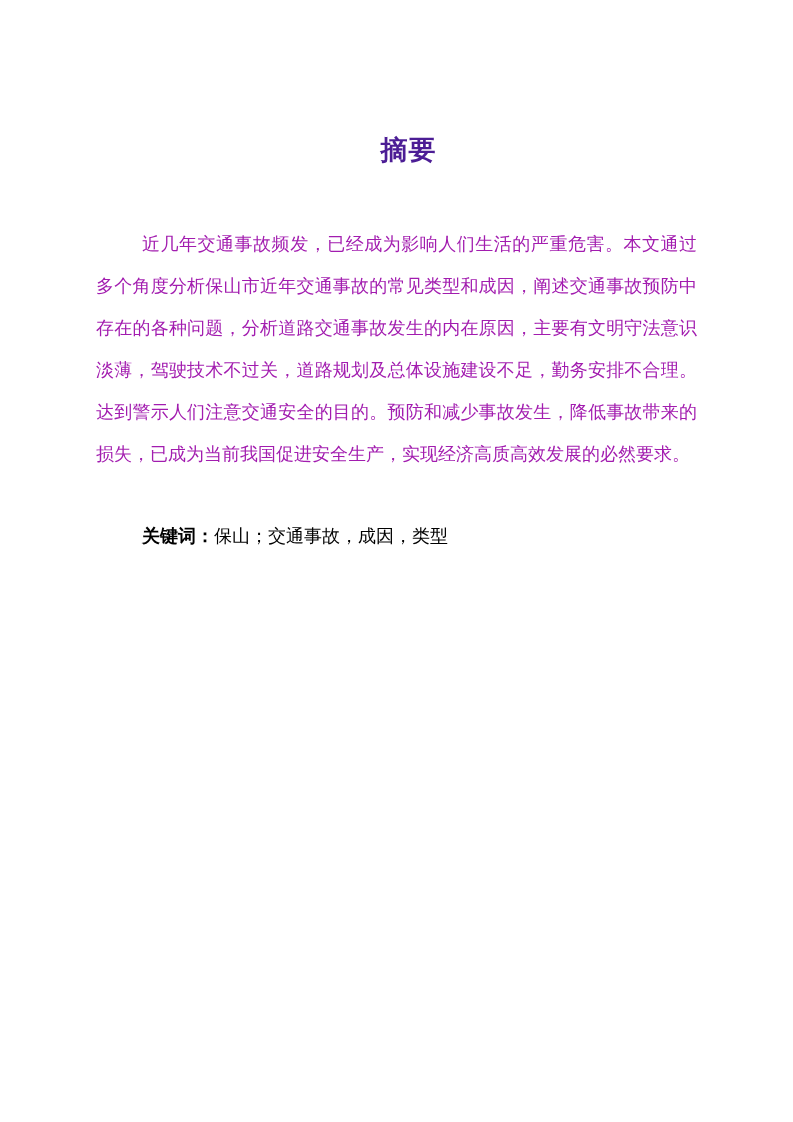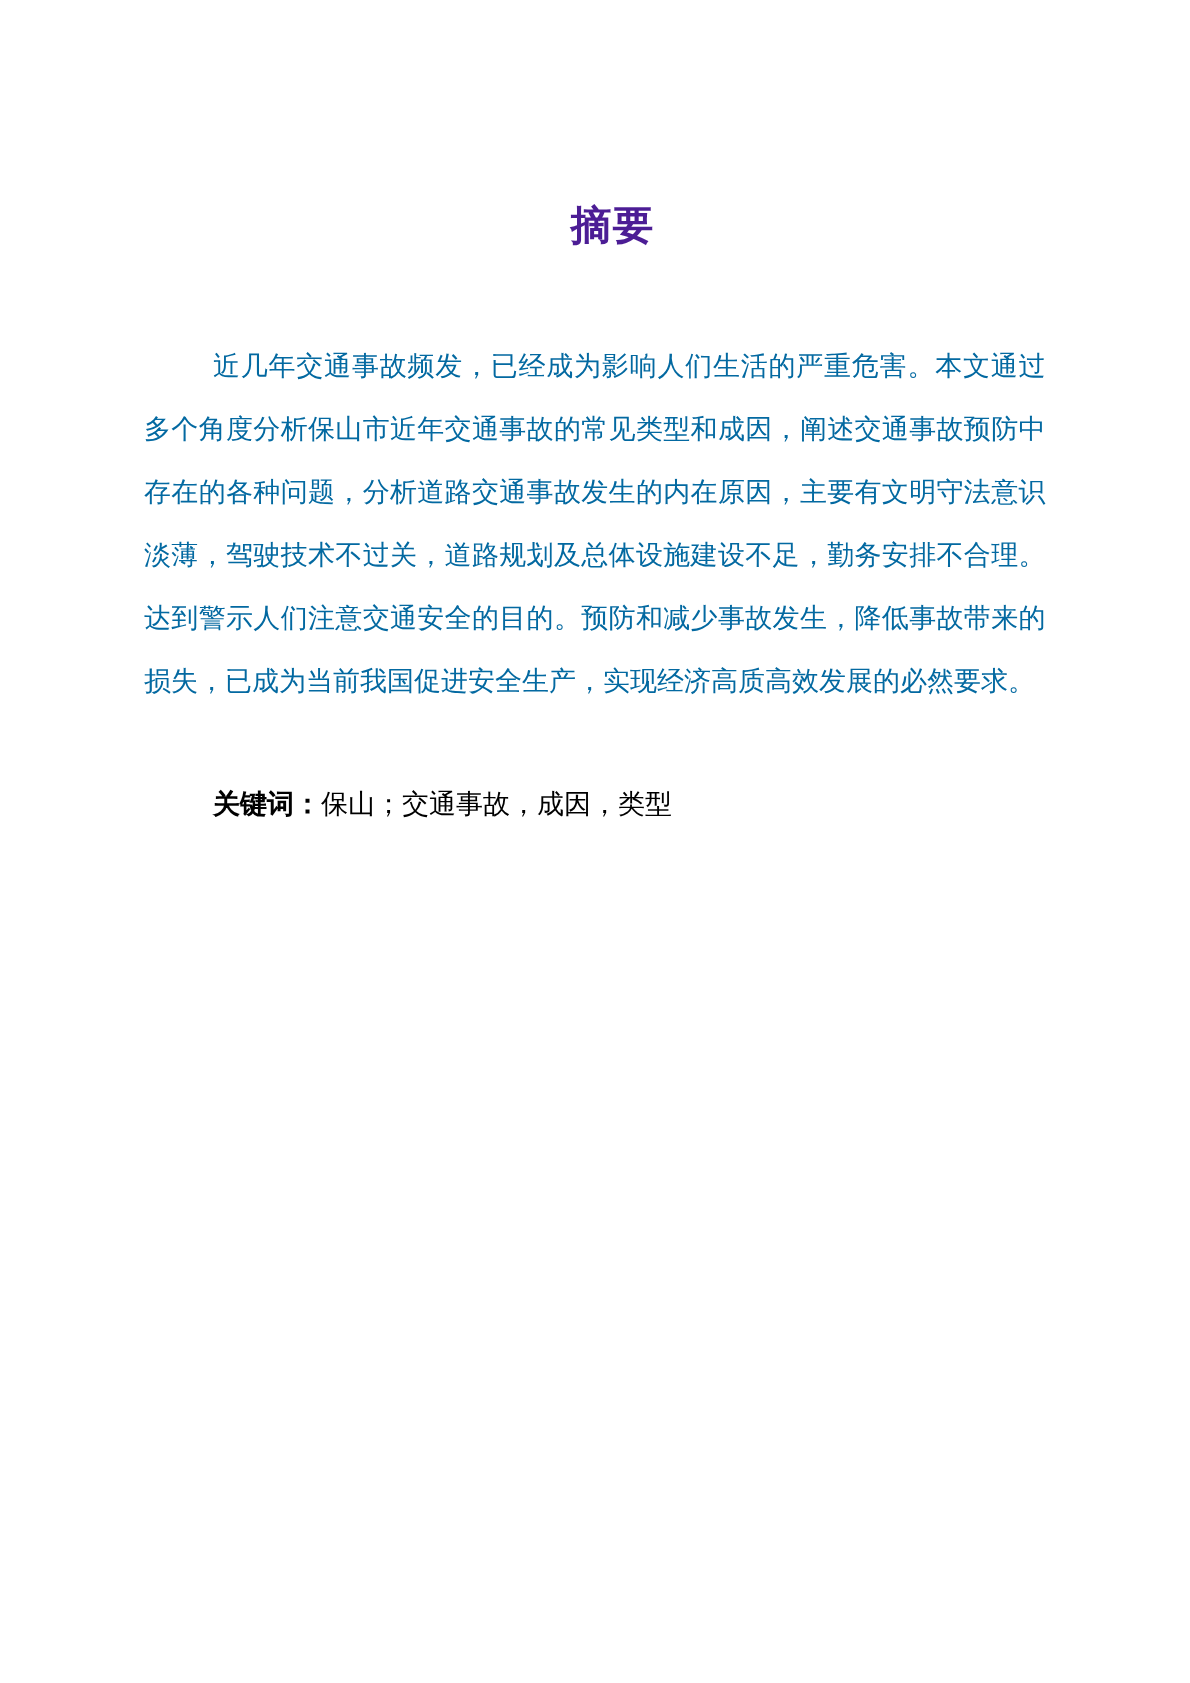--- a/index.html
+++ b/index.html
@@ -33,21 +33,21 @@
     position: absolute;
     top: 223px;
     left: 96px;
     width: 601px;
     margin: 0;
     font-family: Liberation Serif, serif;
     font-size: 18px;
     line-height: 42px;
     text-align: justify;
     text-indent: 46px;
-    color: #0369a1;
+    color: #a21caf;
   }
   .keywords-line {
     position: absolute;
     top: 515px;
     left: 96px;
     width: 601px;
     margin: 0;
     font-size: 18px;
     line-height: 42px;
     text-indent: 46px;

